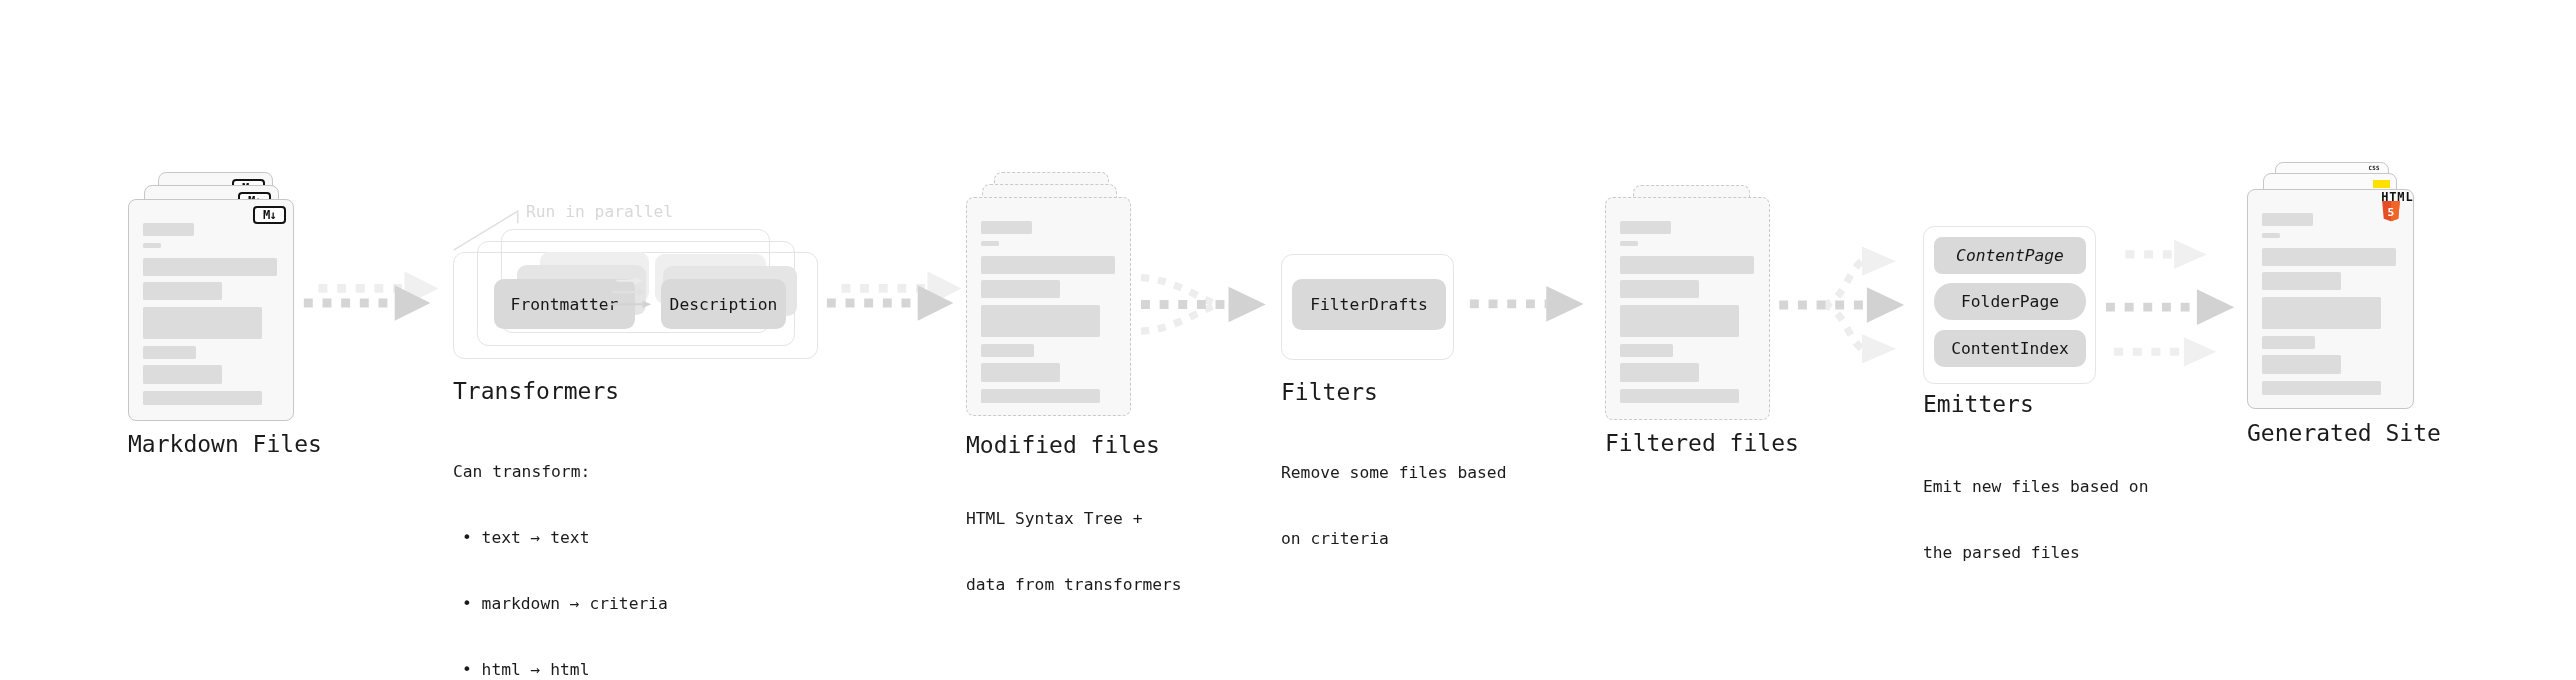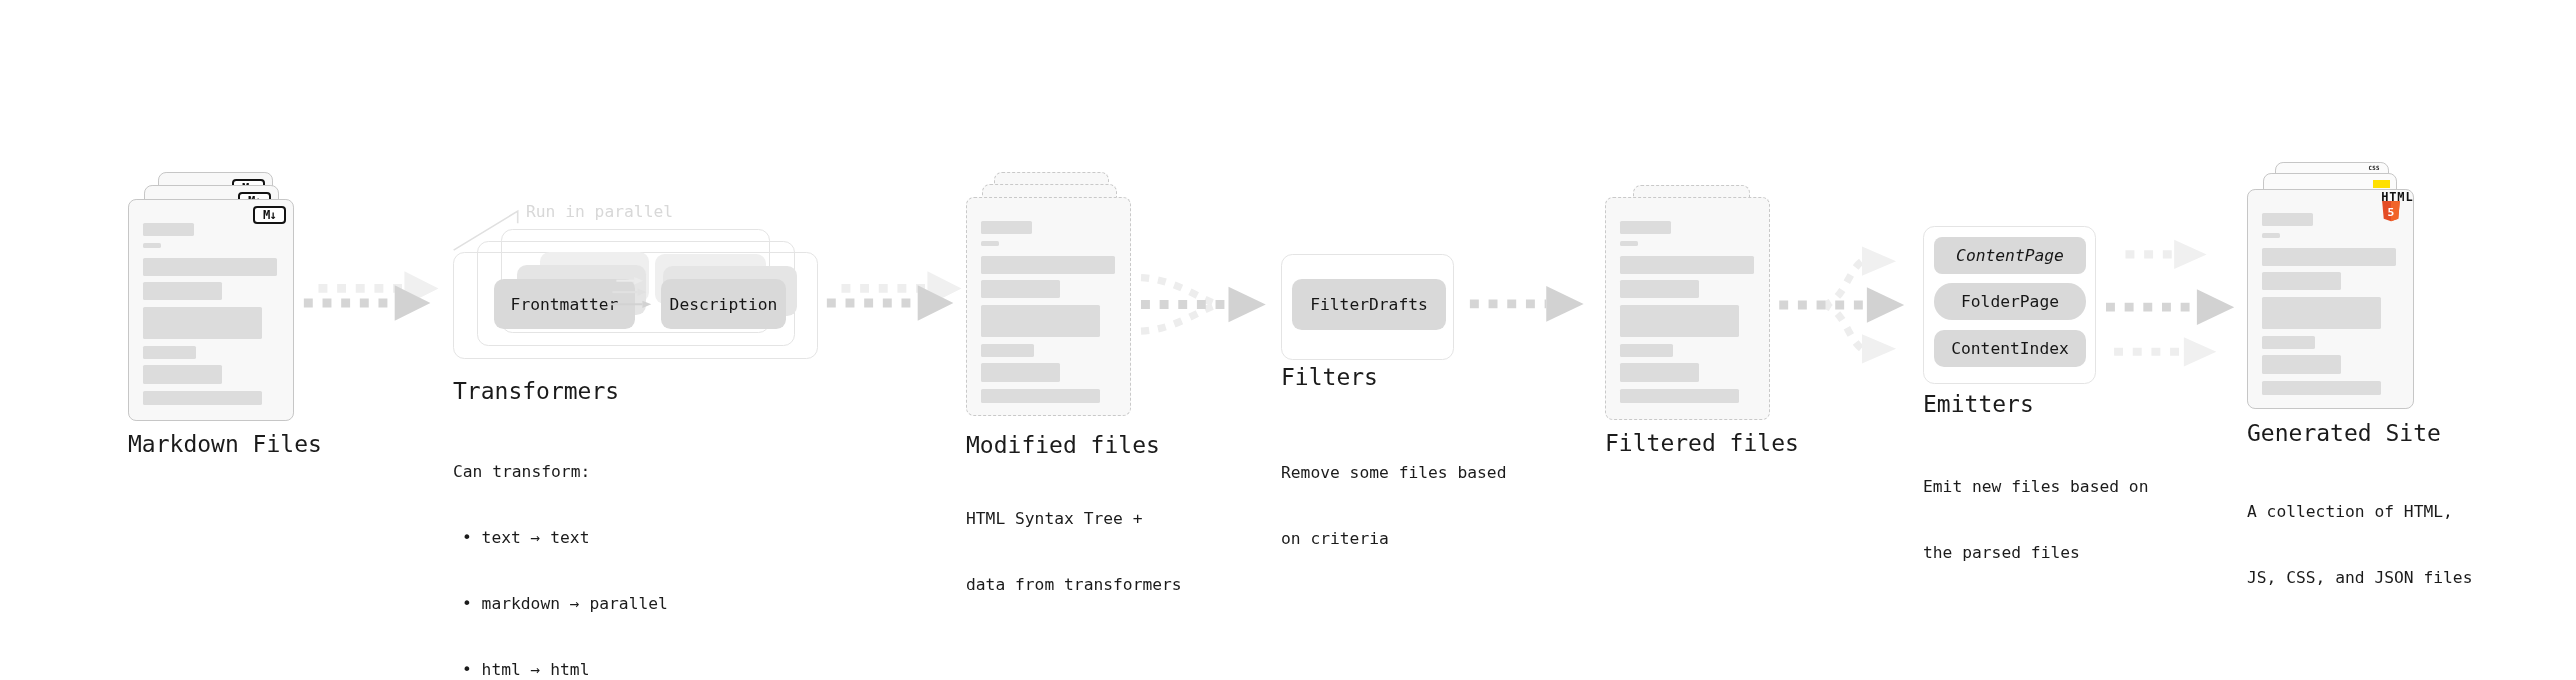--- a/index.html
+++ b/index.html
@@ -98,21 +98,21 @@
     <line x1="9" y1="27" x2="40" y2="27" stroke="#e1e1e1" stroke-width="2.5"></line>
     <polygon points="40,22.5 51,27 40,31.5" fill="#e1e1e1"></polygon>
     <line x1="3" y1="42" x2="46" y2="42" stroke="#d2d2d2" stroke-width="2.5"></line>
     <polygon points="46,37.5 57,42 46,46.5" fill="#d2d2d2"></polygon>
   </svg>
 
   <div class="title" style="left:453px;top:379px;">Transformers</div>
   <div class="body-text" style="left:453px;top:417px;">
     <div>Can transform:</div>
     <div class="indent">• text → text</div>
-    <div class="indent">• markdown → parallel</div>
+    <div class="indent">• markdown → criteria</div>
     <div class="indent">• html → html</div>
   </div>
 
   <svg class="abs" style="left:822px;top:264px;" width="146" height="65" viewBox="0 0 180 80">
     <line x1="24" y1="30" x2="130" y2="30" stroke="#eeeeee" stroke-width="11" stroke-dasharray="11 12"></line>
     <polygon points="130,9 172,30 130,51" fill="#f0f0f0"></polygon>
     <line x1="6" y1="48" x2="118" y2="48" stroke="#d5d5d5" stroke-width="11" stroke-dasharray="11 12"></line>
     <polygon points="118,26 162,48 118,70" fill="#d2d2d2"></polygon>
   </svg>
 
@@ -138,21 +138,21 @@
 
   <svg class="abs" style="left:1136px;top:268px;" width="138" height="81" viewBox="0 0 170 100">
     <path d="M 6 12 C 50 14 80 40 104 46" fill="none" stroke="#ededed" stroke-width="9" stroke-dasharray="10 11"></path>
     <path d="M 6 78 C 50 76 80 50 104 44" fill="none" stroke="#ededed" stroke-width="9" stroke-dasharray="10 11"></path>
     <line x1="6" y1="45" x2="114" y2="45" stroke="#d5d5d5" stroke-width="11" stroke-dasharray="11 12"></line>
     <polygon points="114,23 160,45 114,67" fill="#d2d2d2"></polygon>
   </svg>
 
   <div class="obox" style="left:1281px;top:254px;width:173px;height:106px;"></div>
   <div class="pill" style="left:1292px;top:279px;width:154px;height:51px;">FilterDrafts</div>
-  <div class="title" style="left:1281px;top:365px;">Filters</div>
+  <div class="title" style="left:1281px;top:380px;">Filters</div>
   <div class="body-text" style="left:1281px;top:418px;">
     <div>Remove some files based</div>
     <div>on criteria</div>
   </div>
 
   <svg class="abs" style="left:1465px;top:281px;" width="130" height="49" viewBox="0 0 160 60">
     <line x1="6" y1="28" x2="100" y2="28" stroke="#d5d5d5" stroke-width="11" stroke-dasharray="11 12"></line>
     <polygon points="100,6 146,28 100,50" fill="#d2d2d2"></polygon>
   </svg>
 
@@ -222,19 +222,15 @@
         <div class="bar" style="width: 18px; height: 5.7px; margin-top: 6.5px;"></div>
         <div class="bar" style="width: 134px; height: 18px; margin-top: 9.8px;"></div>
         <div class="bar" style="width: 79px; height: 18px; margin-top: 6.5px;"></div>
         <div class="bar" style="width: 119px; height: 32.5px; margin-top: 6.5px;"></div>
         <div class="bar" style="width: 53px; height: 13px; margin-top: 6.5px;"></div>
         <div class="bar" style="width: 79px; height: 18.7px; margin-top: 6.5px;"></div>
         <div class="bar" style="width: 119px; height: 14px; margin-top: 6.5px;"></div>
       </div>
   </div>
   <div class="title" style="left:2247px;top:421px;">Generated Site</div>
-  <div class="body-text" style="left:2247px;top:457px;">
-    <div>A collection of HTML,</div>
-    <div>JS, CSS, and JSON files</div>
-  </div>
 
 </div>
 
 
 </body></html>

